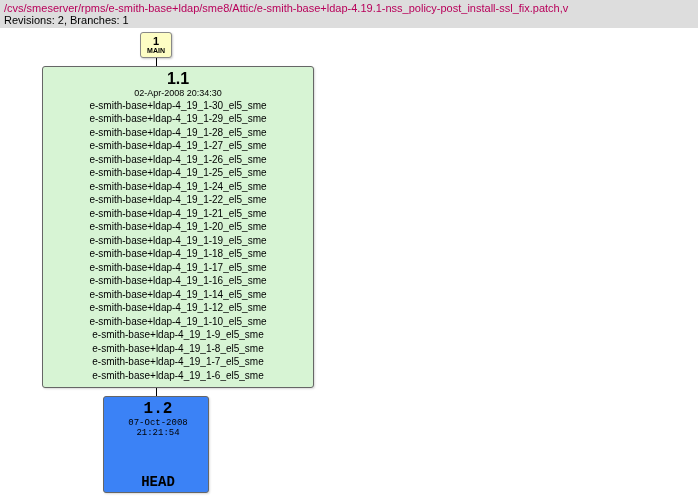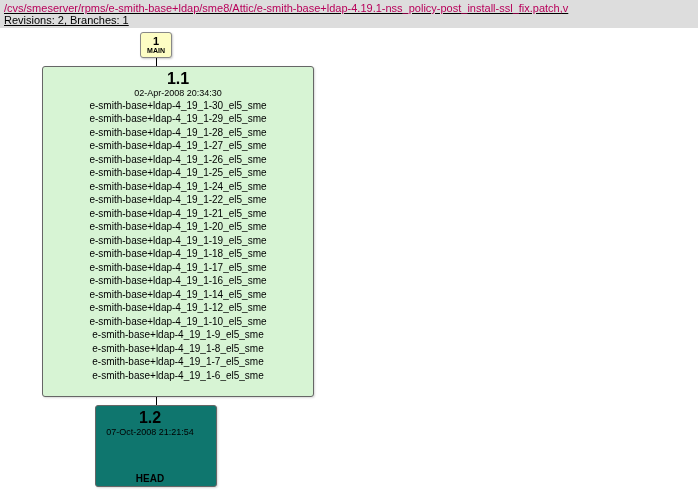--- a/index.html
+++ b/index.html
@@ -8,21 +8,20 @@
       font-family: Arial, Helvetica, sans-serif;
       font-size: 10px;
       background: #fff;
       width: 698px;
     }
     .header {
       background: #dddddd;
       padding: 2px 4px;
       font-size: 11px;
       color: #000;
-      text-decoration: underline;
     }
     .header-path {
       color: #b8005a;
     }
     .header-sub {
       color: #000;
       margin-top: 0;
     }
     .diagram {
       padding: 4px 0 10px 0;
@@ -55,54 +54,55 @@
       width: 1px;
       height: 8px;
       background: #000;
     }
     .rev-box {
       background: #d7f4d4;
       border: 1px solid #666;
       border-radius: 3px;
       width: 262px;
       text-align: center;
-      padding: 3px 4px 14px 4px;
+      padding: 3px 4px 5px 4px;
       box-shadow: 1px 1px 2px rgba(0,0,0,0.15);
       margin-left: 44px;
     }
     .rev-num {
       font-size: 16px;
       font-weight: bold;
     }
     .rev-date {
       font-size: 9px;
       margin-bottom: 1px;
     }
     .tag-list .tag {
       font-size: 10px;
       line-height: 1.35;
     }
     .rev2 {
-      background: #0f766e;
+      background: #3b82f6;
       border: 1px solid #666;
       border-radius: 3px;
       width: 100px;
       text-align: center;
-      padding: 3px 16px 2px 4px;
+      padding: 3px 0 2px 4px;
       box-shadow: 1px 1px 2px rgba(0,0,0,0.15);
+      font-family: Liberation Mono, monospace;
     }
     .rev2 .rev-num {
       font-size: 16px;
       font-weight: bold;
     }
     .rev2 .rev-date {
       font-size: 9px;
     }
     .rev2 .head {
-      font-size: 10px;
+      font-size: 14px;
       font-weight: bold;
       margin-top: 36px;
     }
   </style>
 </head>
 <body>
 
 <div class="header">
   <div class="header-path">/cvs/smeserver/rpms/e-smith-base+ldap/sme8/Attic/e-smith-base+ldap-4.19.1-nss_policy-post_install-ssl_fix.patch,v</div>
   <div class="header-sub">Revisions: 2, Branches: 1</div>

